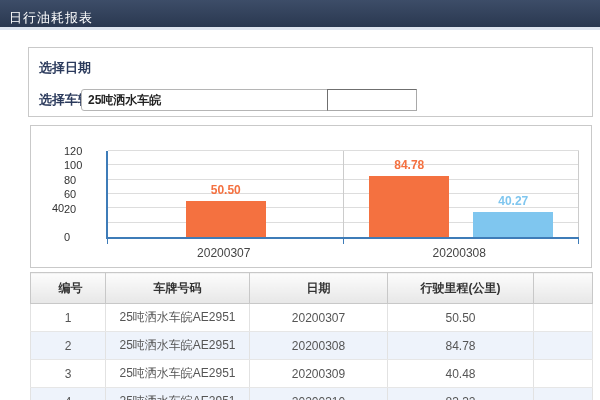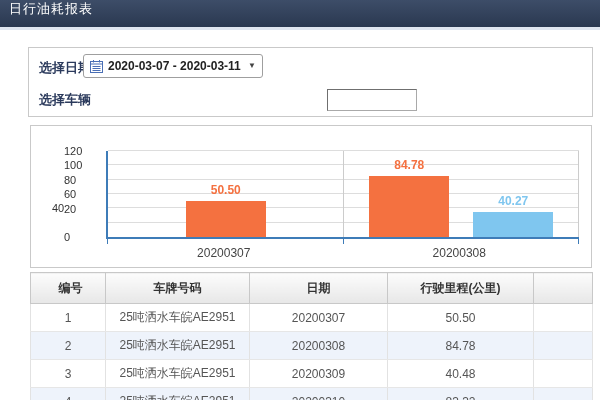--- a/index.html
+++ b/index.html
@@ -4,21 +4,21 @@
 <style>
   html,body{margin:0;padding:0;background:#fff;}
   body{width:600px;height:400px;overflow:hidden;
        font-family:"Liberation Sans","DejaVu Sans",sans-serif;}
   .stage{position:relative;width:600px;height:400px;background:#fff;}
 
   
   .app-header{position:absolute;left:0;top:0;width:600px;height:30px;
     background:linear-gradient(#3d4d68,#2a3850);
     border-bottom:3px solid #dfe6f0;box-sizing:border-box;
-    display:flex;align-items:flex-start;}
+    display:flex;align-items:flex-end;}
   .app-header span{color:#fff;font-size:13px;padding-left:9px;letter-spacing:1px;}
 
   
   .filter-panel{position:absolute;left:28px;top:47px;width:565px;height:70px;
     background:#fff;border:1px solid #c9c9c9;box-sizing:border-box;}
   .flabel{position:absolute;font-size:13px;font-weight:bold;color:#2b3a5c;}
   .l1{left:10px;top:11px;}
   .l2{left:10px;top:43px;}
   .date-select{position:absolute;left:54px;top:6px;width:180px;height:24px;
     background:#fff;border:1px solid #9f9f9f;border-radius:3px;box-sizing:border-box;
@@ -71,36 +71,24 @@
 
 <div class="stage">
 
   <div class="app-header">
     <span>日行油耗报表</span>
   </div>
 
   <div class="filter-panel">
     <span class="flabel l1">选择日期</span>
 
-    <div class="date-select">
-      <svg width="13" height="13" viewBox="0 0 13 13">
-        <rect x="0.5" y="1.5" width="12" height="11" fill="none" stroke="#4a6fb5" stroke-width="1"></rect>
-        <line x1="0.5" y1="4" x2="12.5" y2="4" stroke="#4a6fb5" stroke-width="1"></line>
-        <line x1="3.5" y1="0" x2="3.5" y2="2.5" stroke="#4a6fb5" stroke-width="1"></line>
-        <line x1="9.5" y1="0" x2="9.5" y2="2.5" stroke="#4a6fb5" stroke-width="1"></line>
-        <line x1="2.5" y1="6.5" x2="10.5" y2="6.5" stroke="#4a6fb5" stroke-width="1"></line>
-        <line x1="2.5" y1="8.5" x2="10.5" y2="8.5" stroke="#4a6fb5" stroke-width="1"></line>
-        <line x1="2.5" y1="10.5" x2="10.5" y2="10.5" stroke="#4a6fb5" stroke-width="1"></line>
-      </svg>
-      <span class="dval">2020-03-07 - 2020-03-11</span>
-      <span class="caret">▼</span>
-    </div>
 
 
     <span class="flabel l2">选择车辆</span>
+    <input class="vehicle-input" value="25吨洒水车皖" style="">
     <input class="search-input" value="" style="">
   </div>
 
   <div class="chart-panel">
     <div class="chart">
         <div class="plot" style="border-left-color: rgb(62, 124, 184); border-bottom-color: rgb(62, 124, 184);">
           <div class="gh" style="bottom: 14.3333px;"></div>
           <div class="gh" style="bottom: 28.6667px;"></div>
           <div class="gh" style="bottom: 43px;"></div>
           <div class="gh" style="bottom: 57.3333px;"></div>

